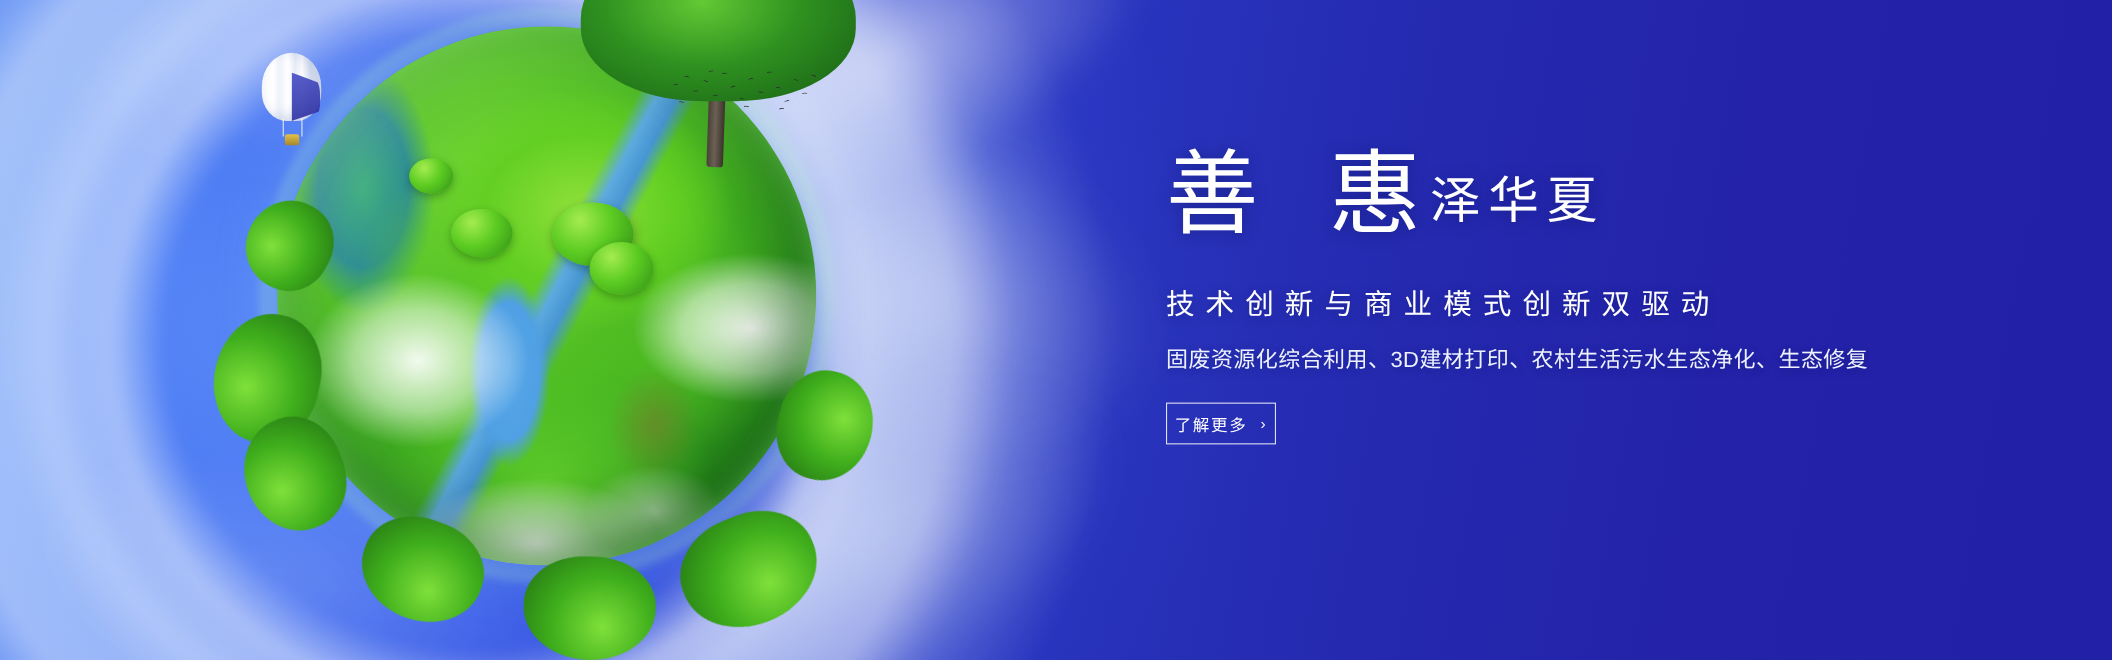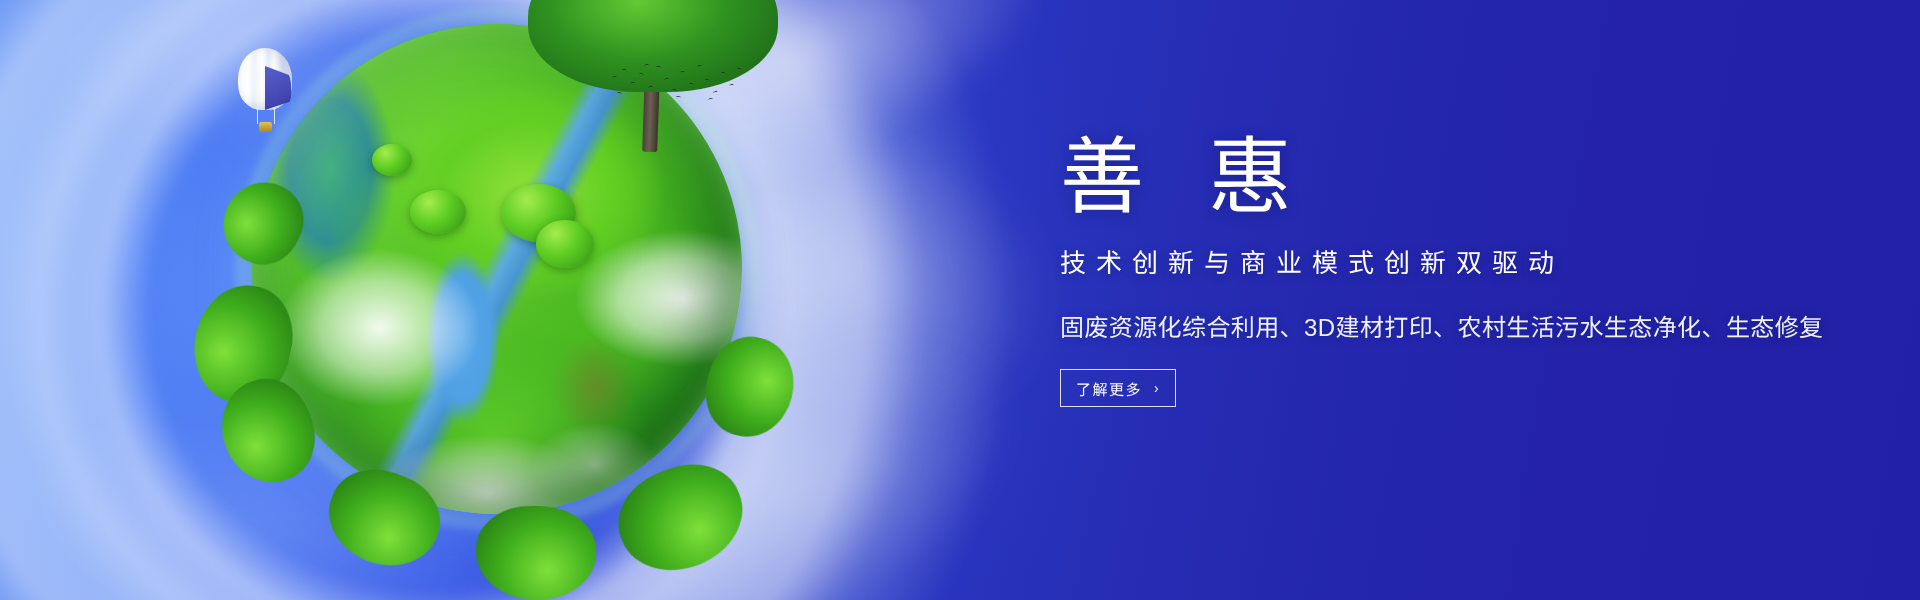--- a/index.html
+++ b/index.html
@@ -210,40 +210,40 @@
   }
   .hl-small{
     font-family:"Liberation Serif","DejaVu Serif",serif;
     font-size:46px;font-weight:400;
     letter-spacing:7px;
     transform:translateY(-10px);
   }
   .hl-gap{width:56px;flex:0 0 56px;}
 
   .subtitle{
-    margin-top:26px;
+    margin-top:39px;
     color:#ffffff;
     font-size:26px;
     letter-spacing:10px;
     text-shadow:0 2px 10px rgba(10,20,90,.40);
     white-space:nowrap;
   }
   .tagline{
-    margin-top:29px;
+    margin-top:19px;
     color:#eef2ff;
-    font-size:24px;
+    font-size:20px;
     letter-spacing:.4px;
     text-shadow:0 1px 8px rgba(10,20,90,.40);
     white-space:nowrap;
   }
 
   .cta{
     margin-top:26px;
     display:inline-flex;align-items:center;justify-content:center;gap:12px;
-    width:116px;height:38px;
+    width:100px;height:38px;
     padding:0 14px;
     border:1px solid rgba(255,255,255,.85);
     background:transparent;
     color:#fff;
     font-size:15px;
     letter-spacing:1.5px;
     cursor:pointer;
     white-space:nowrap;
     font-family:inherit;
   }
@@ -334,20 +334,21 @@
         <span style="left:100px;top:36px;--r:-8deg"></span>
     </div>
   </div>
 
   <div class="copy">
 
     <div class="headline">
       <span class="hl-big">善</span>
       <span class="hl-gap"></span>
       <span class="hl-big">惠</span>
+      <span class="hl-small">泽华夏</span>
     </div>
 
     <div class="subtitle">技术创新与商业模式创新双驱动</div>
 
     <div class="tagline">固废资源化综合利用、3D建材打印、农村生活污水生态净化、生态修复</div>
 
     <button class="cta">
       <span>了解更多</span>
       <span class="chev">›</span>
     </button>

